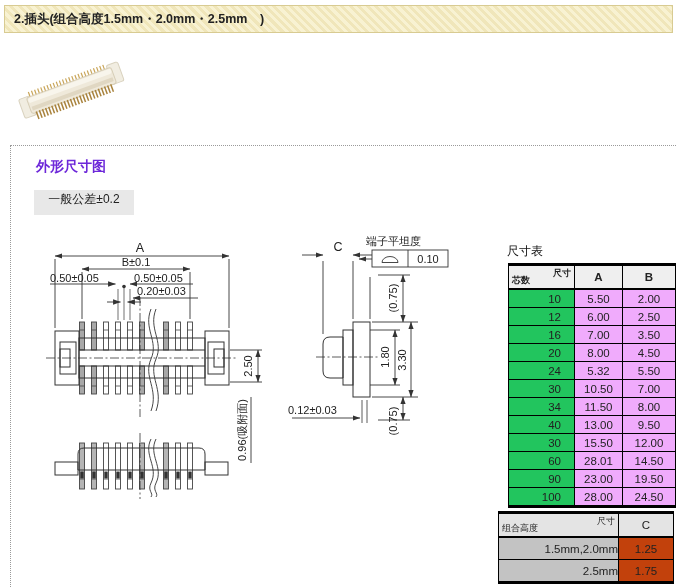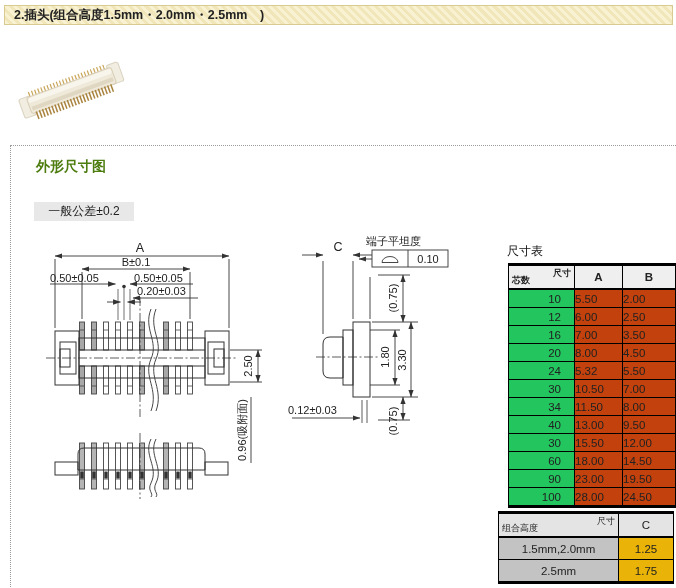--- a/index.html
+++ b/index.html
@@ -4,67 +4,67 @@
 <style>
   html,body{margin:0;padding:0;}
   body{
     width:676px;height:588px;position:relative;overflow:hidden;
     background:#ffffff;
     font-family:"Liberation Sans","DejaVu Sans",sans-serif;
     color:#222;
   }
   
   .hdr{
-    position:absolute;left:4px;top:5px;right:3px;height:20px;
+    position:absolute;left:4px;top:5px;right:3px;height:28px;
     background:repeating-linear-gradient(45deg,#f8f2d2 0px,#f8f2d2 3px,#f0e6ba 3px,#f0e6ba 6px);
     border:1px solid #d8cb92;
     box-sizing:border-box;
     display:flex;align-items:center;
     padding-left:9px;
     font-size:12.5px;font-weight:bold;color:#222;
   }
   
   .photo{position:absolute;left:15px;top:52px;width:115px;height:72px;}
   
   .panel{
     position:absolute;left:10px;top:145px;width:680px;height:520px;
     border:1px dotted #9a9a9a;box-sizing:border-box;background:#fff;
   }
   .sec-title{
     position:absolute;left:36px;top:158px;
-    font-size:14px;font-weight:bold;color:#4d7c0f;
+    font-size:14px;font-weight:bold;color:#6d28d9;
   }
   .tol-box{
-    position:absolute;left:34px;top:202px;width:100px;height:19px;
+    position:absolute;left:34px;top:190px;width:100px;height:25px;
     background:#e8e8e8;font-size:12px;line-height:19px;text-align:center;color:#222;
   }
   .drawing{position:absolute;left:30px;top:225px;}
   svg text{font-family:"Liberation Sans","DejaVu Sans",sans-serif;fill:#222;}
   .dimtxt{font-size:11px;}
   .dimtxt-b{font-size:12.5px;}
   
   .tbl-title{position:absolute;left:507px;top:243px;font-size:12px;color:#111;}
   table{border-collapse:collapse;table-layout:fixed;}
   .size-table{position:absolute;left:508px;top:263px;
     border-left:1px solid #000;border-right:1px solid #000;
     border-top:3px solid #000;border-bottom:3px solid #000;
     font-size:11.5px;}
   .size-table th,.size-table td{border:1px solid #000;padding:0;height:17px;}
   .size-table thead th{border-bottom:2px solid #000;height:22px;background:#efefef;font-weight:bold;}
   .size-table td.pins{background:#22c55e;text-align:right;padding-right:13px;width:52px;}
-  .size-table td.val{background:#c2410c;}
+  .size-table td.val{background:#f0abfc;text-align:center;}
   .colA{width:47px;} .colB{width:52px;}
   .height-table{position:absolute;left:498px;top:511px;
     border-left:1px solid #000;border-right:1px solid #000;
     border-top:3px solid #000;border-bottom:3px solid #000;
     font-size:11.5px;}
   .height-table th,.height-table td{border:1px solid #000;padding:0;height:21px;}
   .height-table thead th{border-bottom:2px solid #000;height:22px;background:#e4e4e4;font-weight:normal;}
-  .height-table td.hgt{background:#c3c3c3;text-align:center;width:119px;}
-  .height-table td.val{background:#eab308;text-align:center;width:54px;}
+  .height-table td.hgt{background:#c3c3c3;text-align:right;width:119px;}
+  .height-table td.val{background:#c2410c;text-align:center;width:54px;}
   
   .diag{position:relative;font-weight:normal;
     background-image:linear-gradient(to bottom right,transparent calc(50% - 0.7px),#000 calc(50% - 0.7px),#000 calc(50% + 0.7px),transparent calc(50% + 0.7px));
   }
   .size-table thead th.diag{background-color:#efefef;}
   .height-table thead th.diag{background-color:#e4e4e4;}
   .diag .tr{position:absolute;top:1px;right:3px;font-size:9px;}
   .diag .bl{position:absolute;bottom:1px;left:3px;font-size:9px;}
 </style>
 </head>
@@ -379,21 +379,21 @@
         <td class="val val-a">13.00</td>
         <td class="val val-b">9.50</td>
       </tr>
       <tr>
         <td class="pins">30</td>
         <td class="val val-a">15.50</td>
         <td class="val val-b">12.00</td>
       </tr>
       <tr>
         <td class="pins">60</td>
-        <td class="val val-a">18.00</td>
+        <td class="val val-a">28.01</td>
         <td class="val val-b">14.50</td>
       </tr>
       <tr>
         <td class="pins">90</td>
         <td class="val val-a">23.00</td>
         <td class="val val-b">19.50</td>
       </tr>
       <tr>
         <td class="pins">100</td>
         <td class="val val-a">28.00</td>

